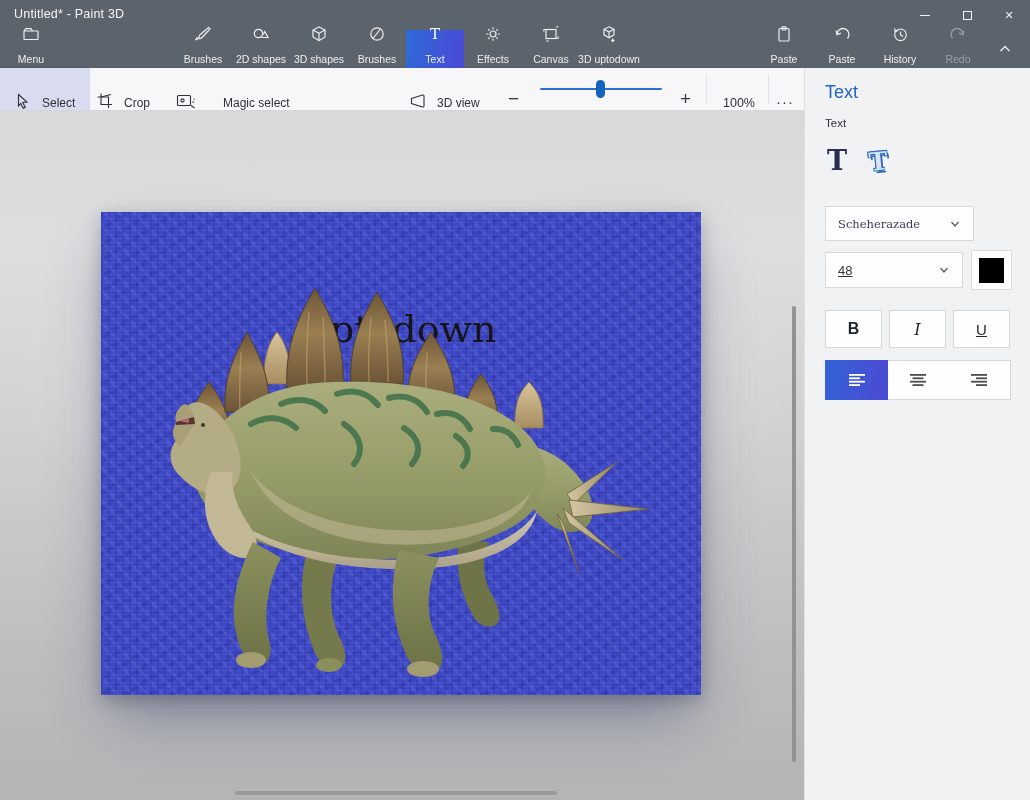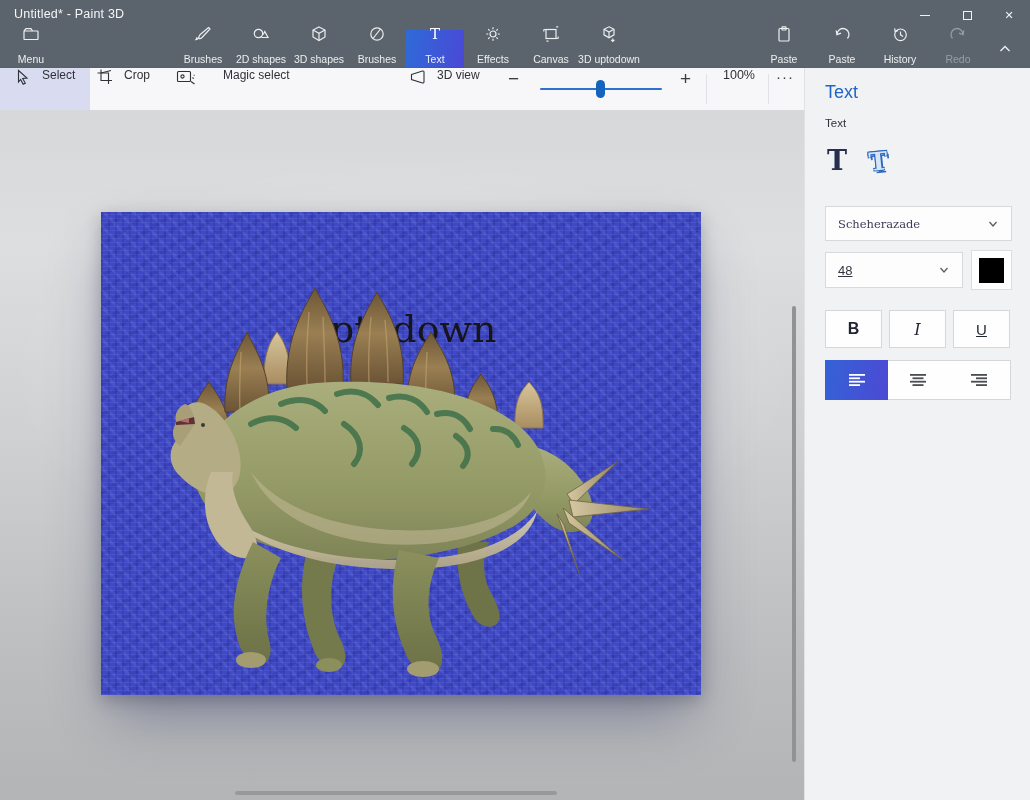--- a/index.html
+++ b/index.html
@@ -23,21 +23,21 @@
   .menu-btn { position:absolute; left:2px; top:0; height:38px; }
   .tabs { position:absolute; left:174px; top:0; height:38px; display:flex; }
   .tab.active { background:linear-gradient(100deg,#2e6bd8,#4b48d6); }
   .actions { position:absolute; left:755px; top:0; height:38px; display:flex;text-align:right; }
   .rbtn.disabled { opacity:.4; }
   .collapse-btn { position:absolute; right:8px; top:0; height:38px; width:34px; display:flex; align-items:center; justify-content:center; }
   svg.icn { display:block; }
 
   
   .toolbar { position:absolute; left:0; top:68px; width:804px; height:42px; background:#f7f7fa; box-shadow:0 1px 3px rgba(0,0,0,.18); }
-  .tb-item { position:absolute; top:0; height:42px; display:flex; align-items:flex-start; gap:10px; font-size:12px; color:#2e3237; }
+  .tb-item { position:absolute; top:0; height:42px; display:flex; align-items:flex-end; gap:10px; font-size:12px; color:#2e3237; }
   .select-seg { left:0; width:90px; background:#d9dbf1; padding-left:14px; }
   .crop-seg { left:96px; }
   .magic-seg { left:176px;gap:27px; }
   .view-seg { left:408px; }
   .zoomout-seg { left:508px; font-size:19px; color:#3a3e44; }
   .slider { position:absolute; left:540px; top:20px; width:122px; height:2px; background:#2e6fd0; border-radius:1px; }
   .slider .thumb { position:absolute; left:56px; top:-8px; width:9px; height:18px; border-radius:4.5px; background:#1463bc; }
   .zoomin-seg { left:680px; font-size:19px; color:#3a3e44; }
   .vsep { position:absolute; top:6px; width:1px; height:30px; background:#e2e3e8; }
   .zoomlevel-seg { left:712px; width:54px; justify-content:center; font-size:12.5px; color:#2e3237; }
@@ -67,21 +67,21 @@
 
   
   .panel { position:absolute; left:804px; top:68px; width:226px; height:732px; background:#f1f2f4; border-left:1px solid #e0e1e3; }
   .panel-title { position:absolute; left:20px; top:14px; font-size:18px; color:#1f64c8; }
   .panel-sublabel { position:absolute; left:20px; top:49px; font-size:11.5px; color:#303338; }
   .texttype-row { position:absolute; left:22px; top:66px; display:flex; gap:22px; align-items:flex-end; height:42px; }
   .t2d { font-family:"DejaVu Serif", serif; font-size:27px; font-weight:600; color:#272e4e; }
   .t3d { font-family:"DejaVu Serif", serif; font-size:25px; font-weight:700; color:#d7e5f6; transform:rotate(-6deg);
     text-shadow:-1px -1px 0 #2d6abf, 1px -1px 0 #2d6abf, -1px 1px 0 #2d6abf, 1px 1px 0 #2d6abf, 2px 3px 0 #2d6abf; }
   .combo { position:absolute; background:#fdfdfe; border:1px solid #d8d9db; display:flex; align-items:center; justify-content:space-between; padding:0 12px; }
-  .font-combo { left:20px; top:138px; width:187px; height:35px;gap:24px; }
+  .font-combo { left:20px; top:138px; width:149px; height:35px;gap:24px; }
   .font-combo .val { font-family:"DejaVu Serif", serif; font-size:11.5px; color:#3d3d5a; }
   .size-combo { left:20px; top:184px; width:138px; height:36px; }
   .size-combo .val { font-size:13px; color:#34343f;text-decoration:underline; }
   .swatch-wrap { position:absolute; left:166px; top:182px; width:41px; height:40px; background:#fff; border:1px solid #dcdddf; display:flex; align-items:center; justify-content:center; }
   .swatch { width:25px; height:25px; background:#000; }
   .style-row { position:absolute; left:20px; top:242px; display:flex; gap:7px; }
   .style-btn { width:57px; height:38px; background:#fefefe; border:1px solid #d6d7d9; display:flex; align-items:center; justify-content:center; color:#1f2430; }
   .b-glyph { font-weight:bold; font-size:16px; }
   .i-glyph { font-family:"DejaVu Serif", serif; font-style:italic; font-size:16px; }
   .u-glyph { text-decoration:underline; font-size:15px; }

